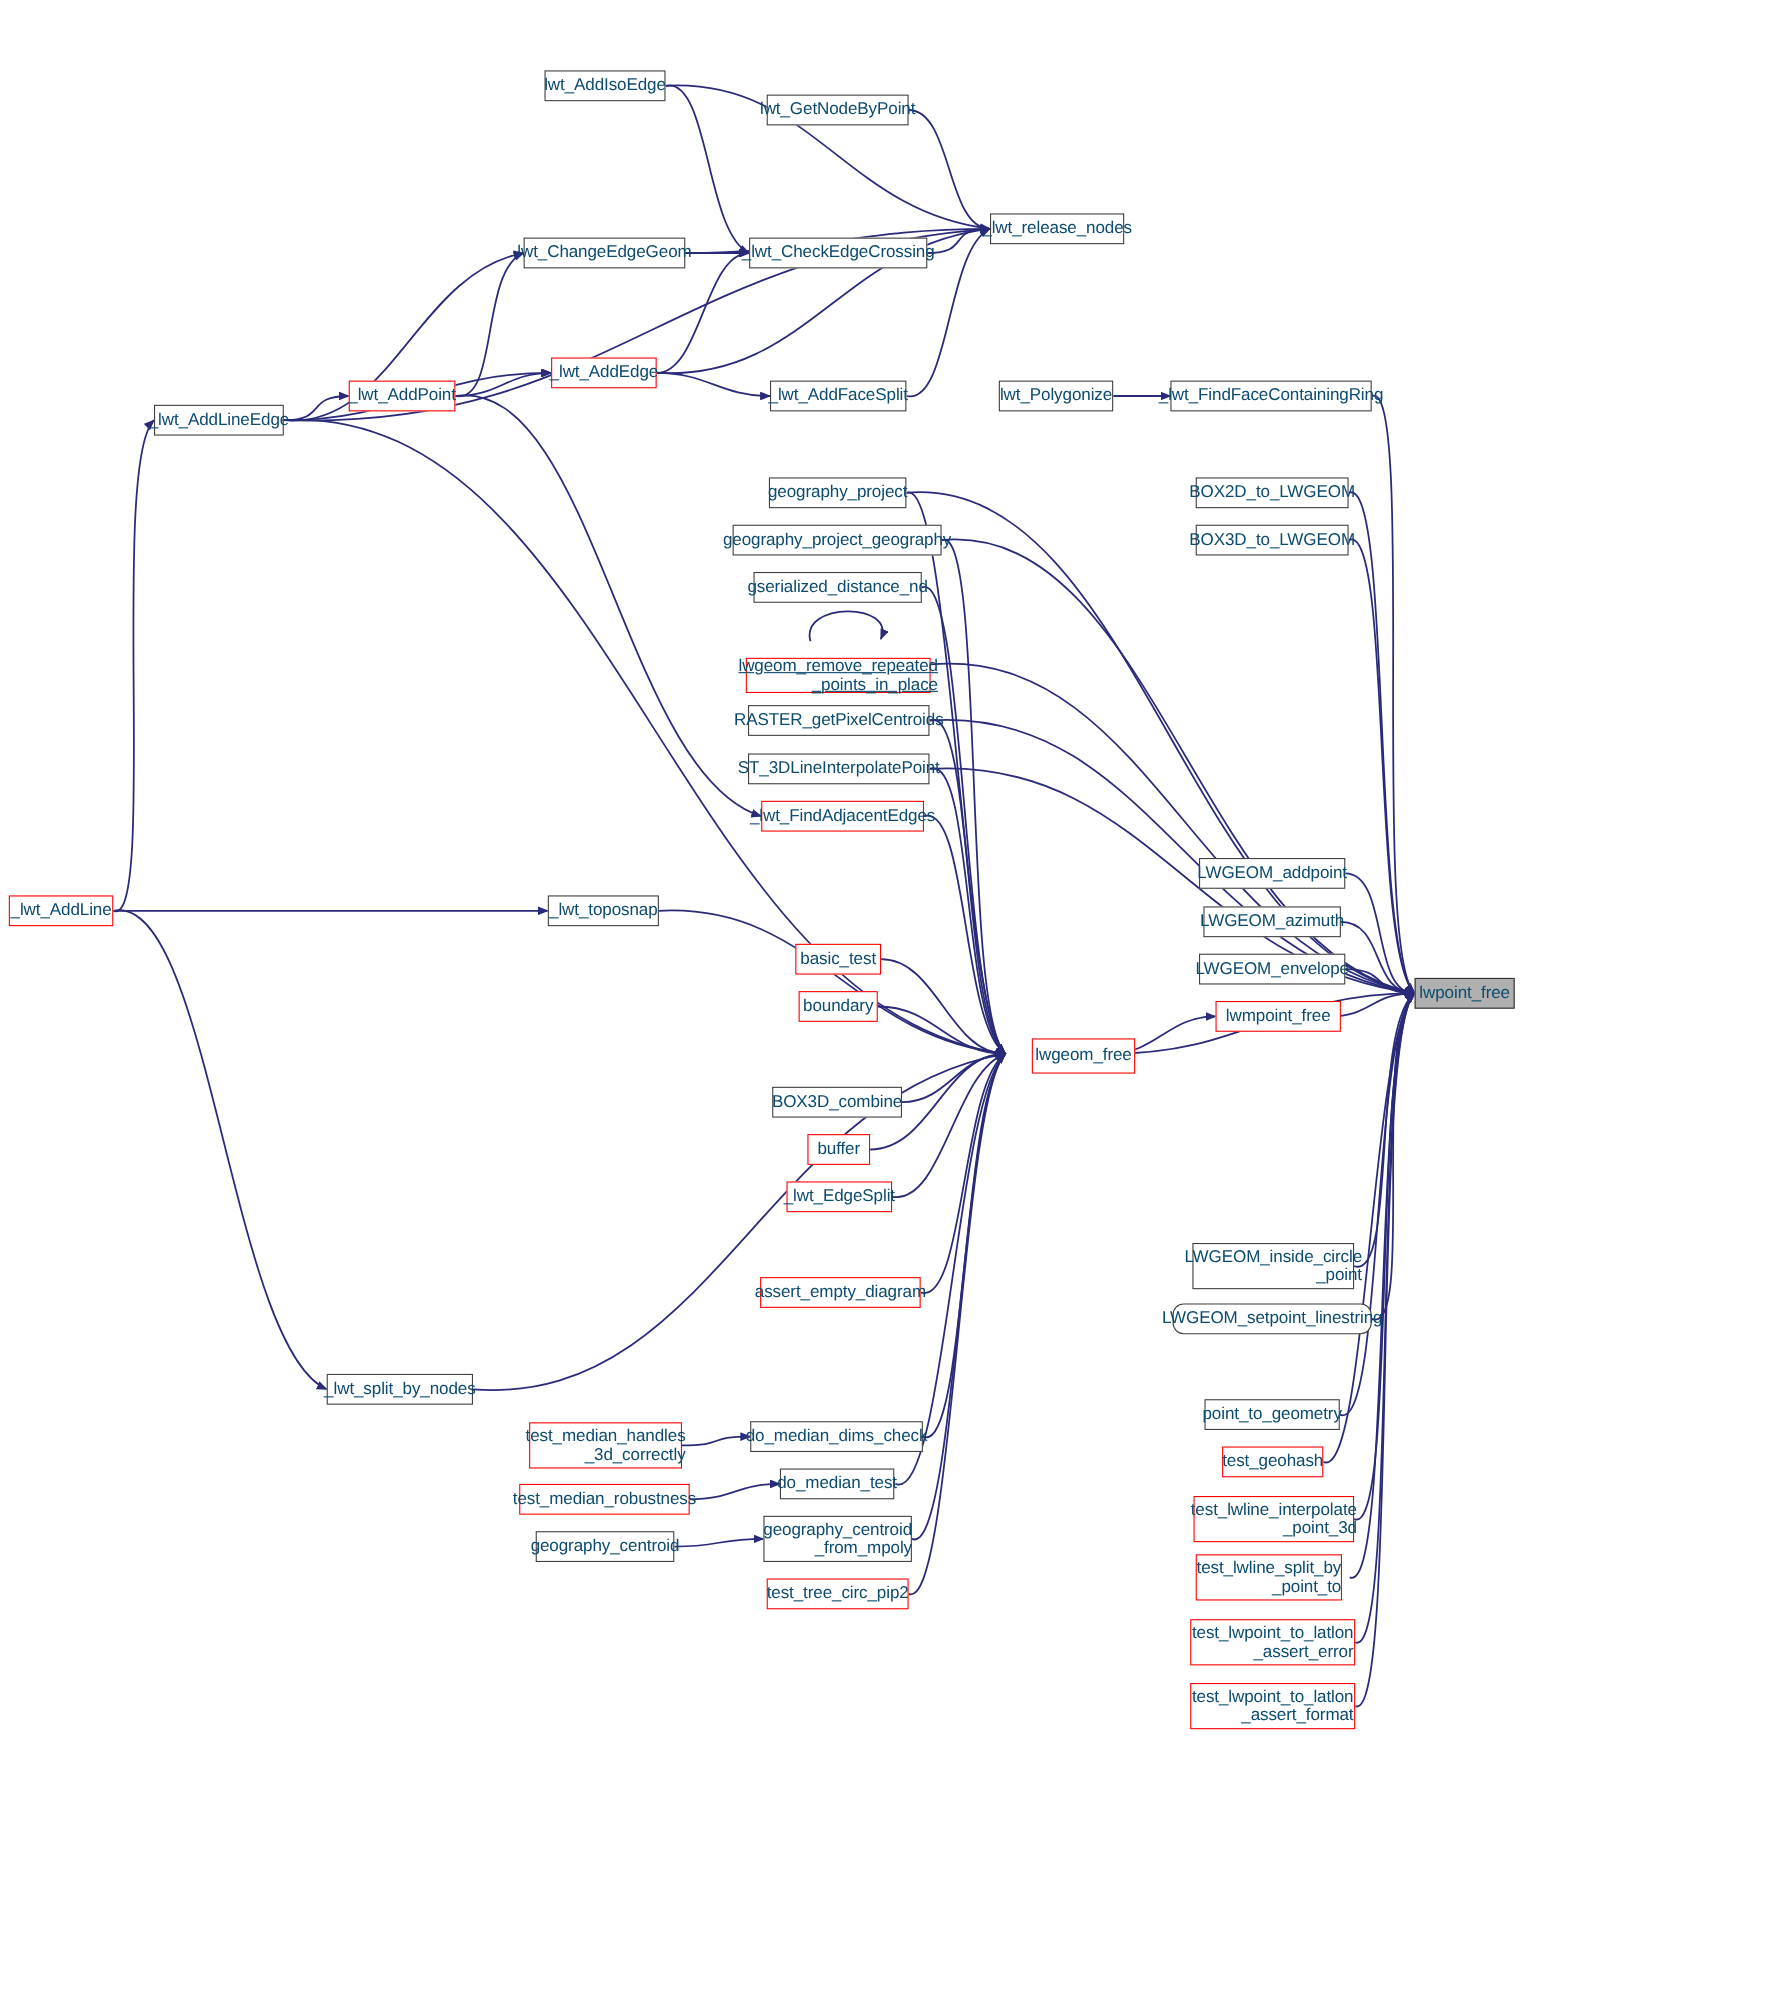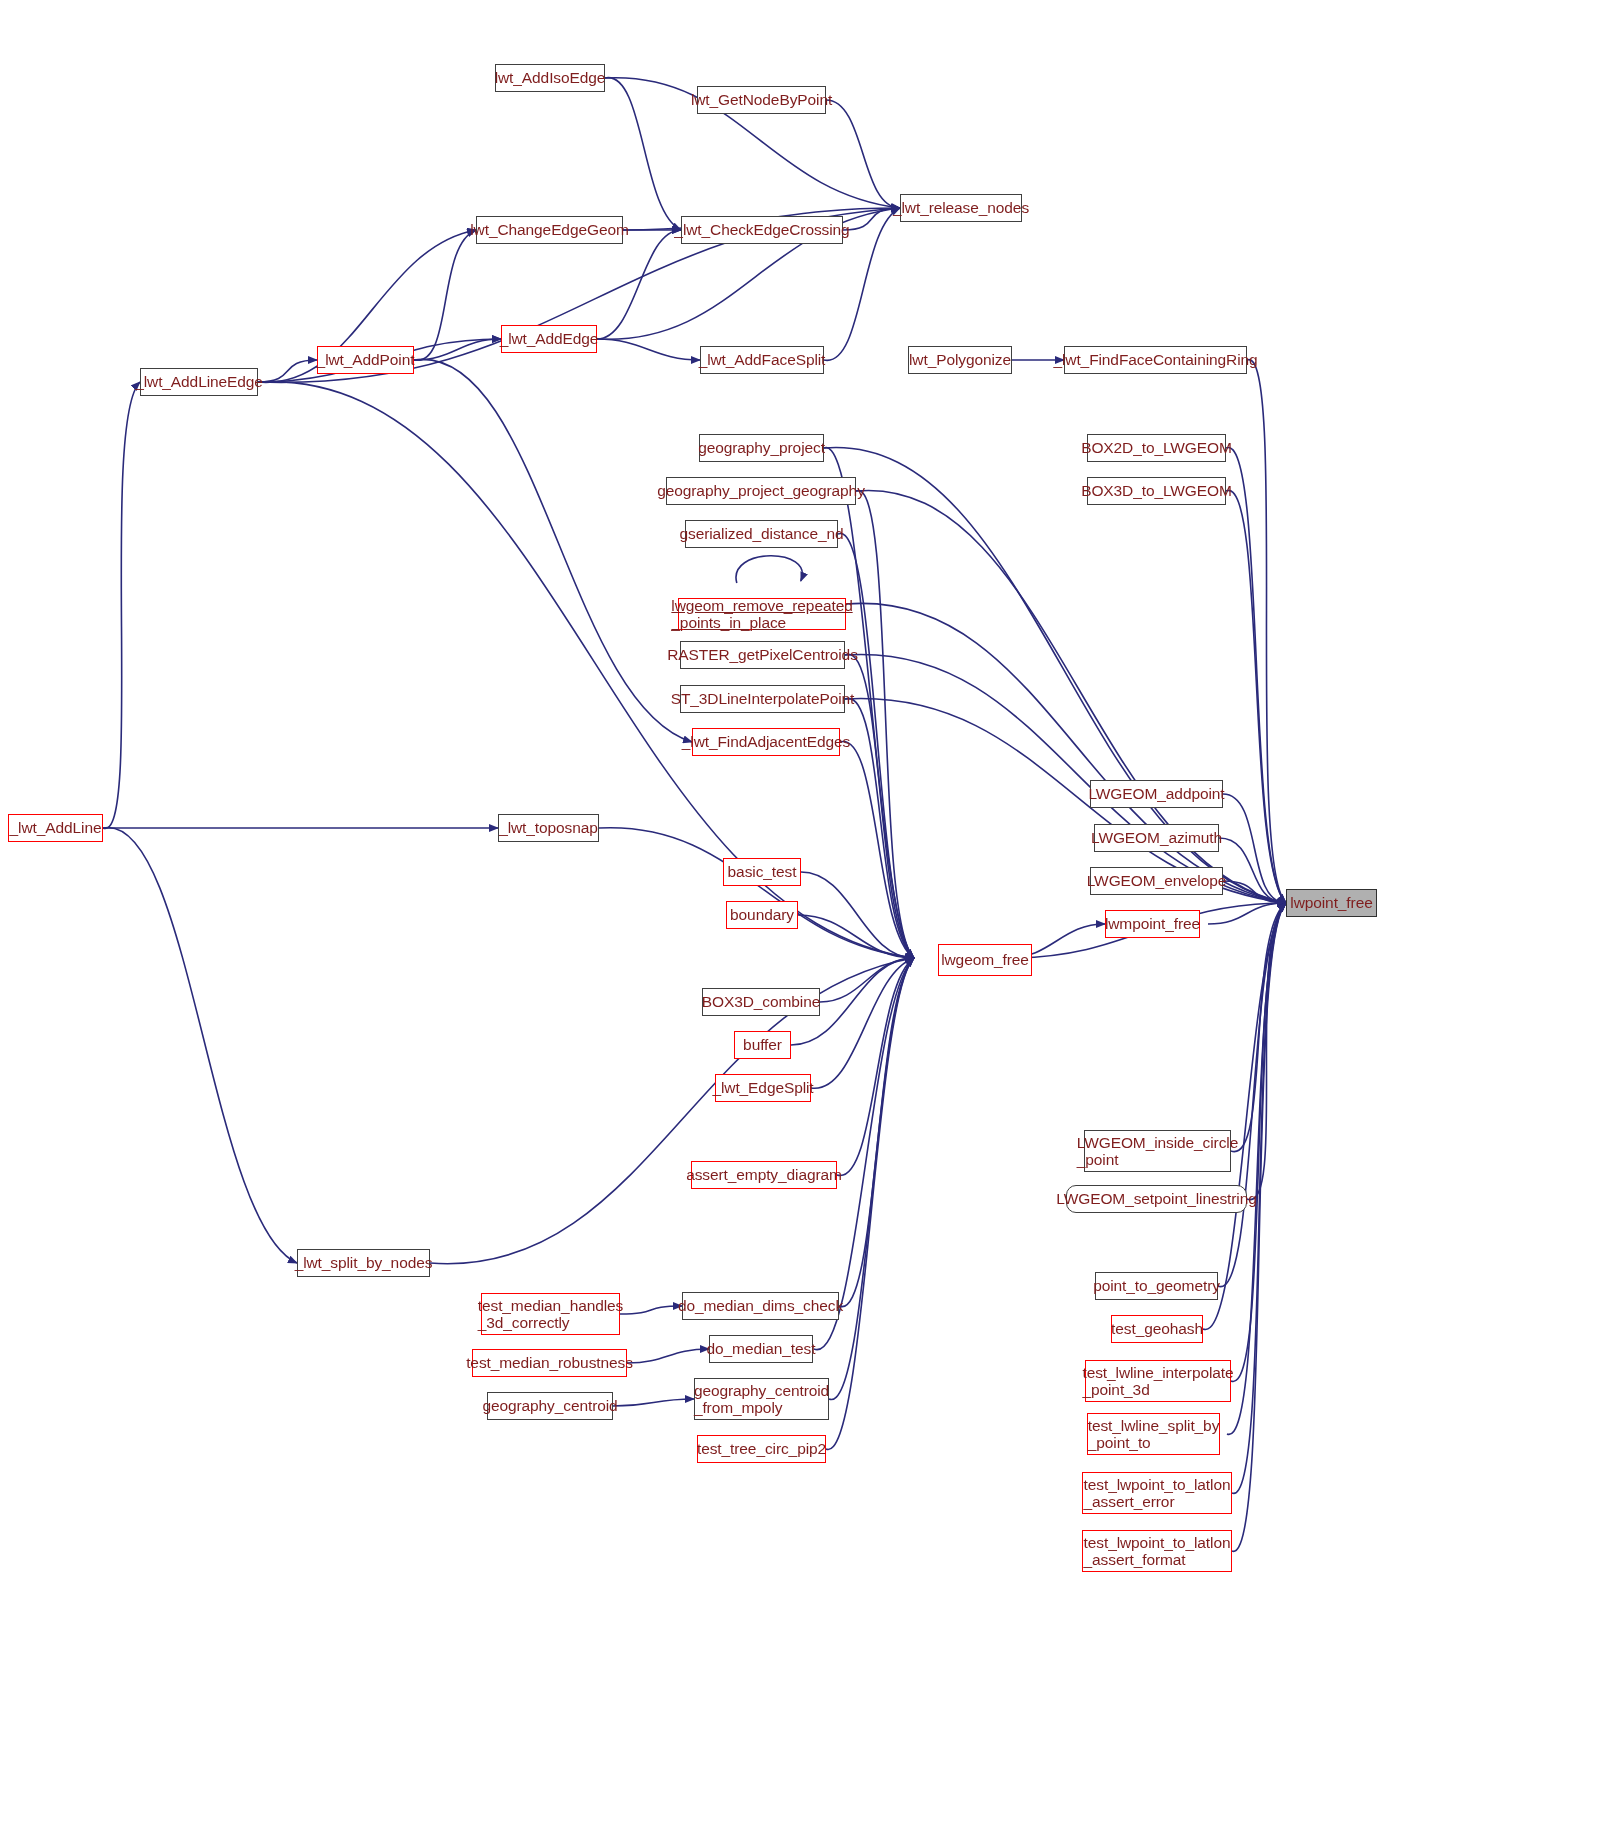--- a/index.html
+++ b/index.html
@@ -22,24 +22,24 @@
     width: 1612px;
     height: 1832px;
     pointer-events: none;
   }
   .node {
     position: absolute;
     box-sizing: border-box;
     display: flex;
     align-items: center;
     justify-content: center;
-    text-align: left;
+    text-align: right;
     background: #ffffff;
     border: 1px solid #404040;
-    color: #7f1d1d;
+    color: #0c4a6e;
     font-size: 15.5px;
     line-height: 1.12;
     white-space: pre-line;
     letter-spacing: -0.1px;
     padding: 0 0;
     z-index: 2;
   }
   .node.red {
     border-color: #ff0000;
   }
@@ -148,21 +148,21 @@
     <div class="node" style="left: 680px; top: 641px; width: 165px; height: 28px;">RASTER_getPixelCentroids</div>
     <div class="node" style="left: 680px; top: 685px; width: 165px; height: 28px;">ST_3DLineInterpolatePoint</div>
     <div class="node red" style="left: 692px; top: 728px; width: 148px; height: 28px;">_lwt_FindAdjacentEdges</div>
     <div class="node" style="left: 1090px; top: 780px; width: 133px; height: 28px;">LWGEOM_addpoint</div>
     <div class="node" style="left: 498px; top: 814px; width: 101px; height: 28px;">_lwt_toposnap</div>
     <div class="node red" style="left: 8px; top: 814px; width: 95px; height: 28px;">_lwt_AddLine</div>
     <div class="node" style="left: 1094px; top: 824px; width: 125px; height: 28px;">LWGEOM_azimuth</div>
     <div class="node red" style="left: 723px; top: 858px; width: 78px; height: 28px;">basic_test</div>
     <div class="node" style="left: 1090px; top: 867px; width: 133px; height: 28px;">LWGEOM_envelope</div>
     <div class="node red" style="left: 726px; top: 901px; width: 72px; height: 28px;">boundary</div>
-    <div class="node red" style="left: 1105px; top: 910px; width: 95px; height: 28px;">lwmpoint_free</div>
+    <div class="node red" style="left: 1105px; top: 910px; width: 114px; height: 28px;">lwmpoint_free</div>
     <div class="node highlight" style="left: 1286px; top: 889px; width: 91px; height: 28px;">lwpoint_free</div>
     <div class="node red" style="left: 938px; top: 944px; width: 94px; height: 32px;">lwgeom_free</div>
     <div class="node" style="left: 702px; top: 988px; width: 118px; height: 28px;">BOX3D_combine</div>
     <div class="node red" style="left: 734px; top: 1031px; width: 57px; height: 28px;">buffer</div>
     <div class="node red" style="left: 715px; top: 1074px; width: 96px; height: 28px;">_lwt_EdgeSplit</div>
     <div class="node" style="left: 1084px; top: 1130px; width: 147px; height: 42px;">LWGEOM_inside_circle
 _point</div>
     <div class="node red" style="left: 691px; top: 1161px; width: 146px; height: 28px;">assert_empty_diagram</div>
     <div class="node" style="left: 1066px; top: 1185px; width: 181px; height: 28px; border-radius: 10px;">LWGEOM_setpoint_linestring</div>
     <div class="node" style="left: 297px; top: 1249px; width: 133px; height: 28px;">_lwt_split_by_nodes</div>

